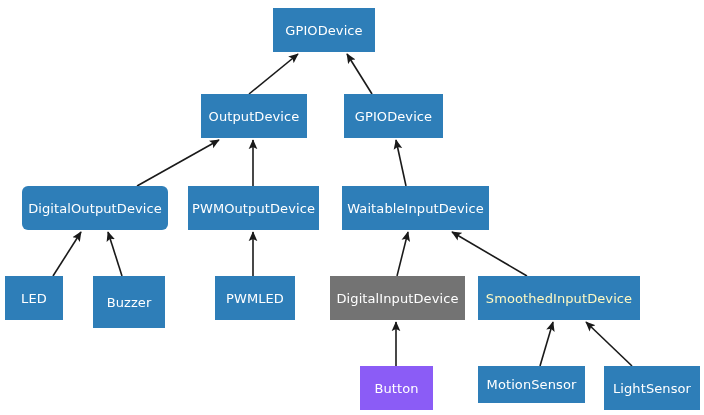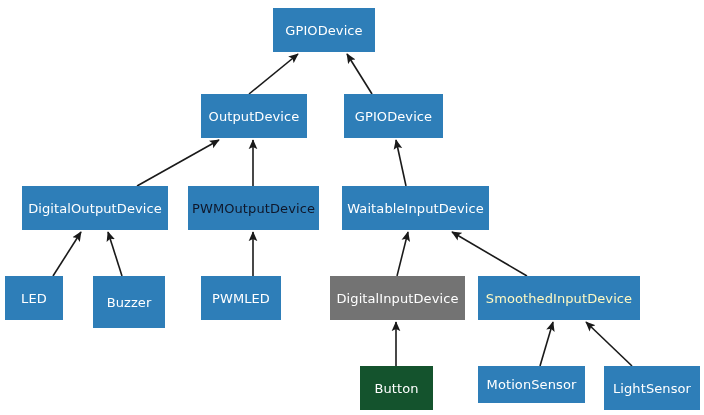--- a/index.html
+++ b/index.html
@@ -76,45 +76,45 @@
   <div id="nodes-group">
       <div class="node" style="left: 273px; top: 8px; width: 102px; height: 44px; background: rgb(46, 126, 184); color: rgb(255, 255, 255);">
         <span class="node-label">GPIODevice</span>
       </div>
       <div class="node" style="left: 201px; top: 94px; width: 106px; height: 44px; background: rgb(46, 126, 184); color: rgb(255, 255, 255);">
         <span class="node-label">OutputDevice</span>
       </div>
       <div class="node" style="left: 344px; top: 94px; width: 99px; height: 44px; background: rgb(46, 126, 184); color: rgb(255, 255, 255);">
         <span class="node-label">GPIODevice</span>
       </div>
-      <div class="node" style="left: 22px; top: 186px; width: 146px; height: 44px; background: rgb(46, 126, 184); color: rgb(255, 255, 255);">
+      <div class="node" style="left: 22px; top: 186px; width: 146px; height: 44px; background: rgb(46, 126, 184); color: rgb(255, 255, 255); border-radius: 6px;">
         <span class="node-label">DigitalOutputDevice</span>
       </div>
-      <div class="node" style="left: 188px; top: 186px; width: 131px; height: 44px; background: rgb(46, 126, 184); color: #0f172a;">
+      <div class="node" style="left: 188px; top: 186px; width: 131px; height: 44px; background: rgb(46, 126, 184); color: #ffffff;">
         <span class="node-label">PWMOutputDevice</span>
       </div>
       <div class="node" style="left: 342px; top: 186px; width: 147px; height: 44px; background: rgb(46, 126, 184); color: rgb(255, 255, 255); text-align: center;">
         <span class="node-label">WaitableInputDevice</span>
       </div>
       <div class="node" style="left: 5px; top: 276px; width: 58px; height: 44px; background: rgb(46, 126, 184); color: rgb(255, 255, 255);">
         <span class="node-label">LED</span>
       </div>
       <div class="node" style="left: 93px; top: 276px; width: 72px; height: 52px; background: rgb(46, 126, 184); color: rgb(255, 255, 255);">
         <span class="node-label">Buzzer</span>
       </div>
-      <div class="node" style="left: 201px; top: 276px; width: 80px; height: 44px; background: rgb(46, 126, 184); color: rgb(255, 255, 255);">
+      <div class="node" style="left: 215px; top: 276px; width: 80px; height: 44px; background: rgb(46, 126, 184); color: rgb(255, 255, 255);">
         <span class="node-label">PWMLED</span>
       </div>
       <div class="node" style="left: 330px; top: 276px; width: 135px; height: 44px; background: #737373; color: rgb(255, 255, 255);">
         <span class="node-label">DigitalInputDevice</span>
       </div>
       <div class="node" style="left: 478px; top: 276px; width: 162px; height: 44px; background: rgb(46, 126, 184); color: #fef9c3;">
         <span class="node-label">SmoothedInputDevice</span>
       </div>
-      <div class="node" style="left: 360px; top: 366px; width: 73px; height: 44px; background: #14532d; color: rgb(255, 255, 255);">
+      <div class="node" style="left: 360px; top: 366px; width: 73px; height: 44px; background: #8b5cf6; color: rgb(255, 255, 255);">
         <span class="node-label">Button</span>
       </div>
       <div class="node" style="left: 478px; top: 366px; width: 107px; height: 37px; background: rgb(46, 126, 184); color: rgb(255, 255, 255);">
         <span class="node-label">MotionSensor</span>
       </div>
       <div class="node" style="left: 604px; top: 366px; width: 96px; height: 44px; background: rgb(46, 126, 184); color: rgb(255, 255, 255);">
         <span class="node-label">LightSensor</span>
       </div>
     </div>
 

